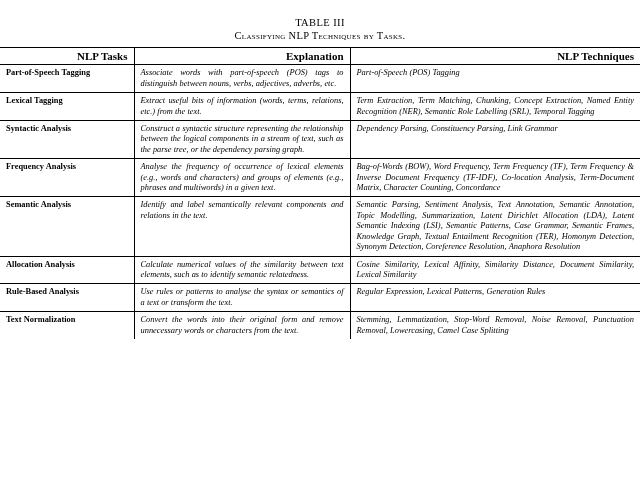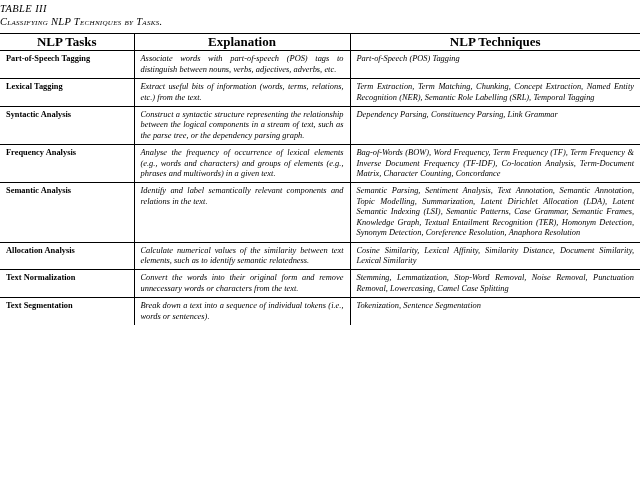--- a/index.html
+++ b/index.html
@@ -13,22 +13,22 @@
     font-family: "Liberation Serif", "DejaVu Serif", serif;
     color: #000000;
     overflow: hidden;
   }
   .page {
     width: 640px;
     box-sizing: border-box;
     padding: 0;
   }
   .caption {
-    padding-top: 2px;
-    font-style: italic;
+    text-align: center;
+    padding-top: 16px;
   }
   .caption-line1 {
     font-size: 10.5px;
     letter-spacing: 0.4px;
     line-height: 13px;
   }
   .caption-line2 {
     font-size: 10.5px;
     font-variant: small-caps;
     letter-spacing: 0.3px;
@@ -48,22 +48,22 @@
     text-align: justify;
     text-justify: inter-word;
     word-spacing: 0.1px;
     hyphens: manual;
   }
   col.c1 { width: 134px; }
   col.c2 { width: 216px; }
   col.c3 { width: 290px; }
   tr.hdr th {
     font-weight: bold;
-    font-size: 13px;
-    text-align: center;
+    font-size: 11px;
+    text-align: right;
     padding-top: 3px;
     padding-bottom: 3px;
   }
   tr.hdr th.sep, tr.row td.sep {
     border-left: 0.9px solid #000;
   }
   td.task {
     font-weight: bold;
     font-size: 8.6px;
     text-align: left;
@@ -125,25 +125,25 @@
         <td class="task">Semantic Analysis</td>
         <td class="expl sep">Identify and label semantically relevant components and relations in the text.</td>
         <td class="tech sep">Semantic Parsing, Sentiment Analysis, Text Annotation, Semantic Annotation, Topic Modelling, Summarization, Latent Dirichlet Allocation (LDA), Latent Semantic Indexing (LSI), Semantic Patterns, Case Grammar, Semantic Frames, Knowledge Graph, Textual Entailment Recognition (TER), Homonym Detection, Synonym Detection, Coreference Resolution, Anaphora Resolution</td>
       </tr>
       <tr class="row thin-top">
         <td class="task">Allocation Analysis</td>
         <td class="expl sep">Calculate numerical values of the similarity between text elements, such as to identify semantic relatedness.</td>
         <td class="tech sep">Cosine Similarity, Lexical Affinity, Similarity Distance, Document Similarity, Lexical Similarity</td>
       </tr>
       <tr class="row thin-top">
+        <td class="task">Rule-Based Analysis</td>
+        <td class="expl sep">Use rules or patterns to analyse the syntax or semantics of a text or transform the text.</td>
+        <td class="tech sep">Regular Expression, Lexical Patterns, Generation Rules</td>
+      </tr>
+      <tr class="row thin-top">
         <td class="task">Text Normalization</td>
         <td class="expl sep">Convert the words into their original form and remove unnecessary words or characters from the text.</td>
         <td class="tech sep">Stemming, Lemmatization, Stop-Word Removal, Noise Removal, Punctuation Removal, Lowercasing, Camel Case Splitting</td>
-      </tr>
-      <tr class="row thin-top">
-        <td class="task">Text Segmentation</td>
-        <td class="expl sep">Break down a text into a sequence of individual tokens (i.e., words or sentences).</td>
-        <td class="tech sep">Tokenization, Sentence Segmentation</td>
       </tr>
     </tbody>
   </table>
 
 </div>
 
 </body></html>

